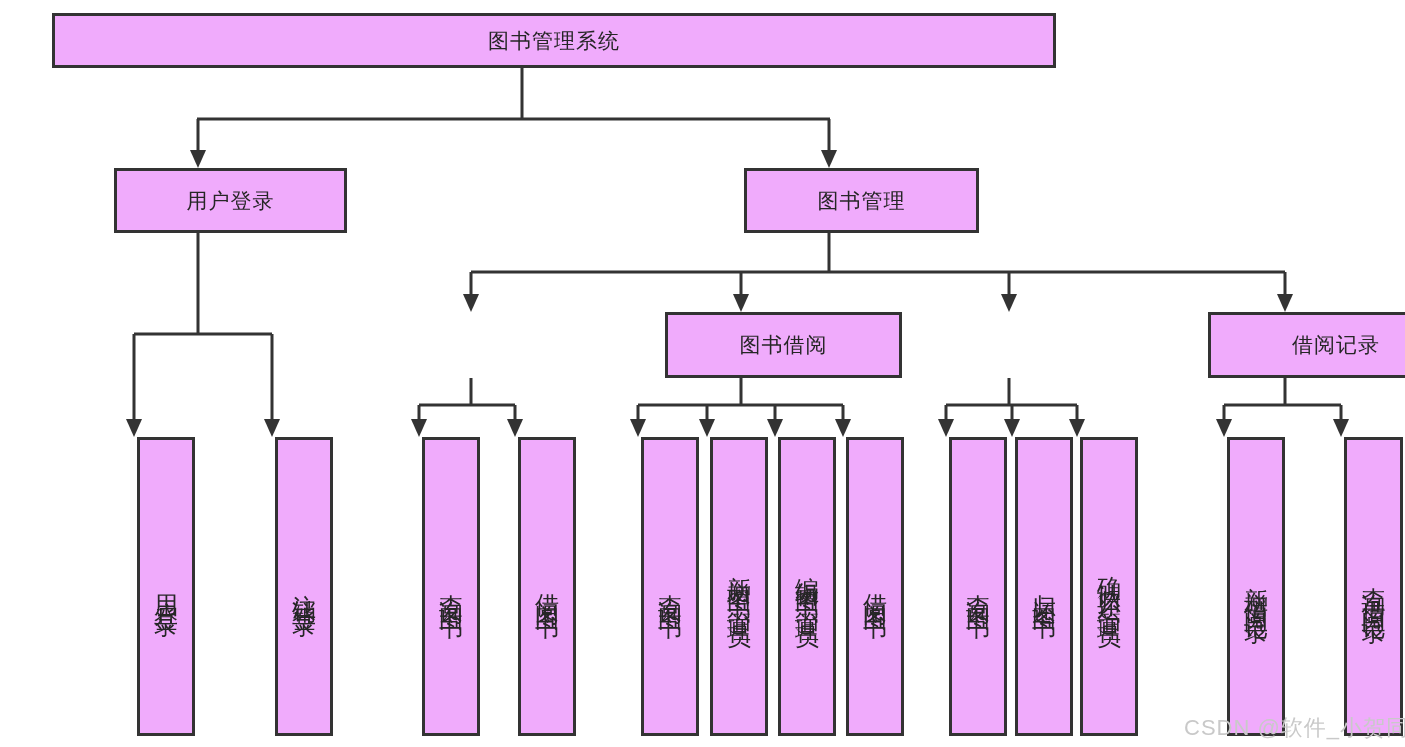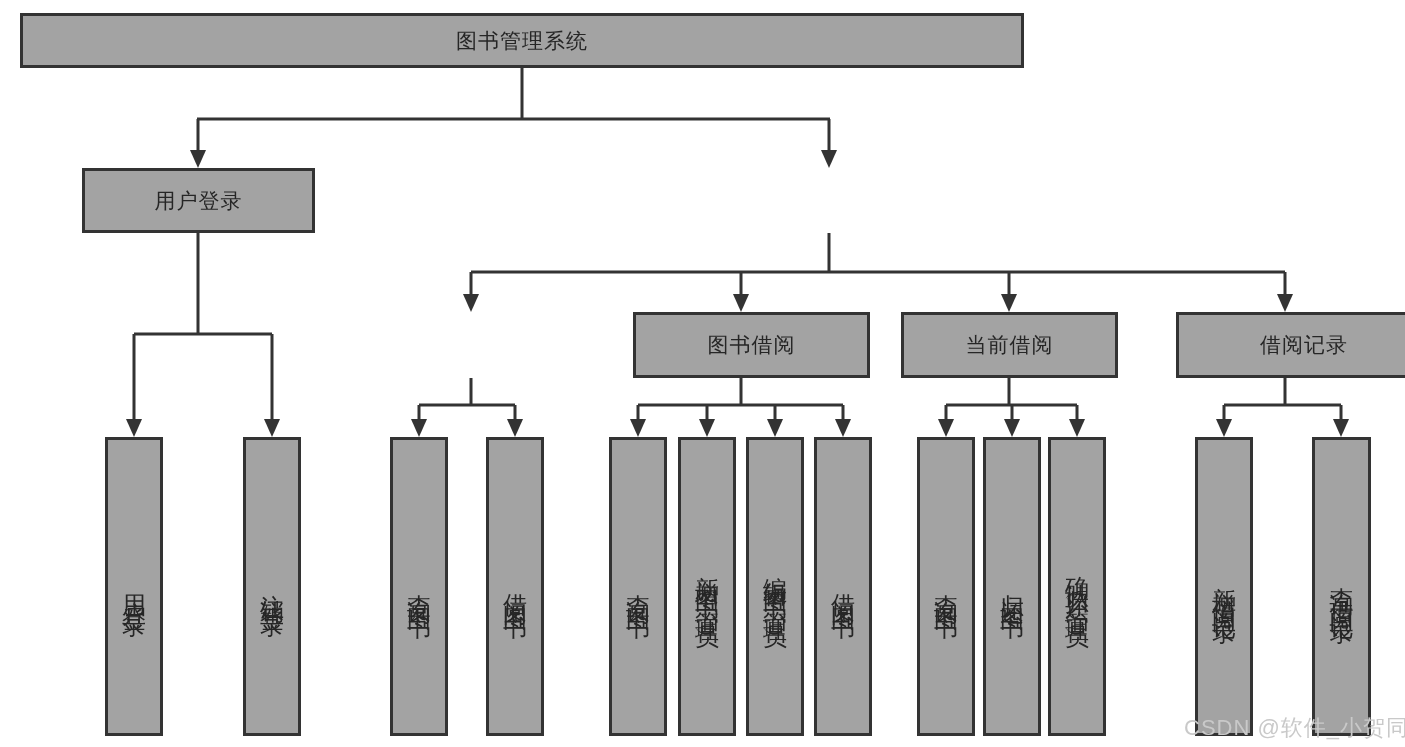--- a/index.html
+++ b/index.html
@@ -2,23 +2,23 @@
 <html><head>
 <meta charset="utf-8">
 <style>
   html,body{margin:0;padding:0;background:#ffffff;}
   .stage{
     position:relative;width:1405px;height:747px;background:#ffffff;overflow:hidden;
     font-family:"Liberation Sans", sans-serif;
   }
   .connector-svg{position:absolute;left:0;top:0;pointer-events:none;}
   .box{
-    position:absolute;box-sizing:border-box;border:3px solid #333333;background:#a3a3a3;
+    position:absolute;box-sizing:border-box;border:3px solid #333333;background:#f0abfc;
     display:flex;align-items:center;justify-content:center;
-    color:#262626;text-align:center;
+    color:#262626;text-align:center;margin-left:32px;
   }
   .h{font-size:21px;letter-spacing:1px;}
   .v{
     writing-mode:vertical-rl;
     font-size:24px;letter-spacing:7px;line-height:1;
     padding-top:4px;
   }
   .watermark{
     position:absolute;left:1184px;top:713px;z-index:5;
     font-size:22px;color:#c9c9c9;letter-spacing:1px;white-space:nowrap;
@@ -58,23 +58,23 @@
       <polygon points="1004,419 1020,419 1012,437"></polygon>
       <polygon points="1069,419 1085,419 1077,437"></polygon>
       <polygon points="1216,419 1232,419 1224,437"></polygon>
       <polygon points="1333,419 1349,419 1341,437"></polygon>
     </g>
   </svg>
 
   <div class="box h" style="left:20px;top:13px;width:1004px;height:55px">图书管理系统</div>
 
   <div class="box h" style="left:82px;top:168px;width:233px;height:65px">用户登录</div>
+  <div class="box h" style="left:712px;top:168px;width:235px;height:65px">图书管理</div>
 
   <div class="box h" style="left:633px;top:312px;width:237px;height:66px">图书借阅</div>
-  <div class="box h" style="left:901px;top:312px;width:217px;height:66px">当前借阅</div>
   <div class="box h" style="left:1176px;top:312px;width:256px;height:66px">借阅记录</div>
 
   <div class="box v" style="left:105px;top:437px;width:58px;height:299px">用户登录</div>
   <div class="box v" style="left:243px;top:437px;width:58px;height:299px">注销登录</div>
 
   <div class="box v" style="left:390px;top:437px;width:58px;height:299px">查询图书</div>
   <div class="box v" style="left:486px;top:437px;width:58px;height:299px">借阅图书</div>
 
   <div class="box v" style="left:609px;top:437px;width:58px;height:299px">查询图书</div>
   <div class="box v" style="left:678px;top:437px;width:58px;height:299px">新增图书（管理员）</div>

